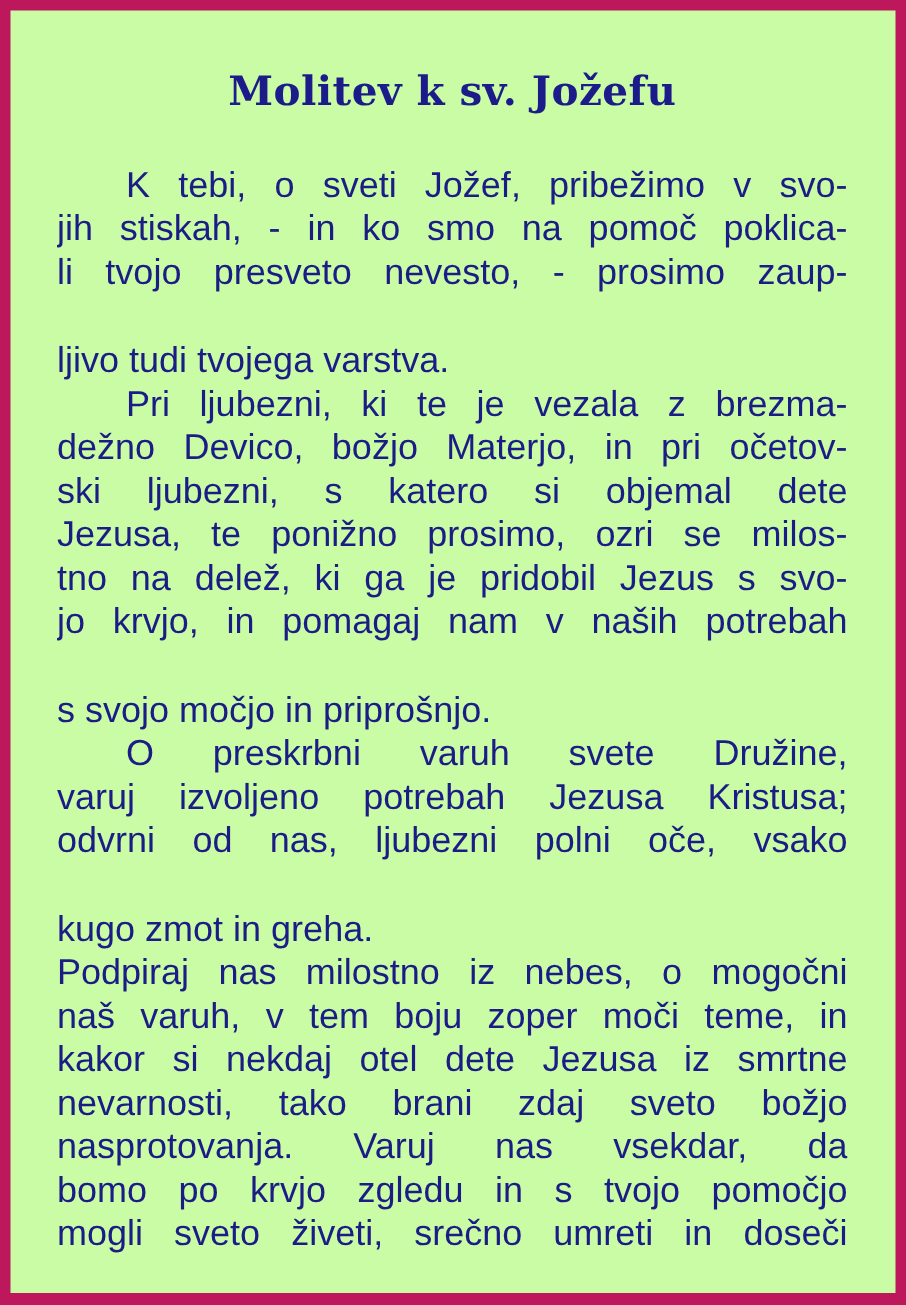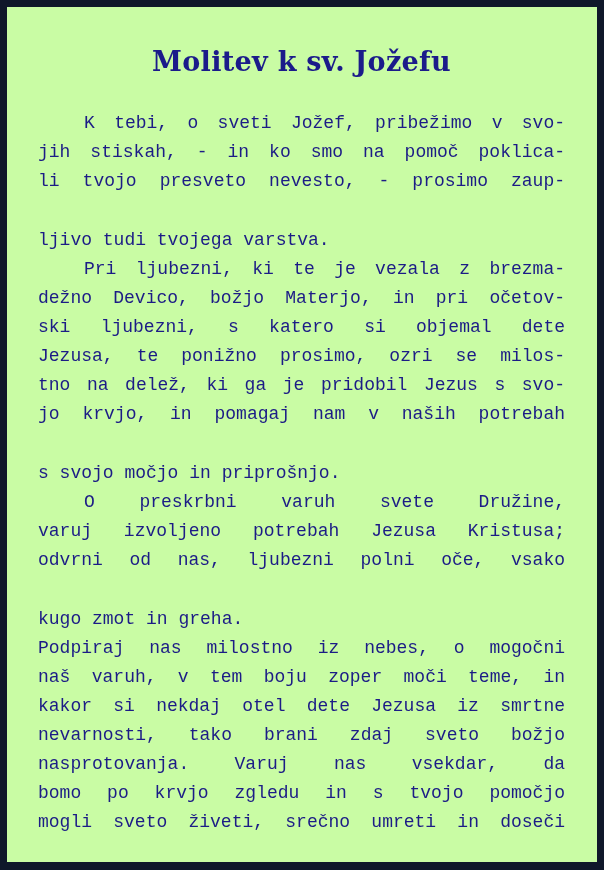--- a/index.html
+++ b/index.html
@@ -8,21 +8,21 @@
     width: 604px;
     height: 870px;
     font-family: "DejaVu Serif", serif;
     overflow: hidden;
   }
   .card {
     position: absolute;
     left: 0; top: 0;
     width: 604px;
     height: 870px;
-    background: #0f172a; 
+    background: #be185d; 
   }
   .page {
     position: absolute;
     left: 7px; top: 7px;
     right: 7px; bottom: 8px;
     background: #c9fca4; 
     box-sizing: border-box;
     padding: 38px 32px 0 31px;
   }
   .title {
@@ -30,22 +30,22 @@
     text-align: center;
     font-family: "DejaVu Serif", serif;
     font-weight: bold;
     font-size: 27px;
     line-height: 34px;
     letter-spacing: 0.3px;
     color: #1b1b8a;
   }
   .paragraphs { color: #1c1c86; }
   .pline {
-    font-family: Liberation Mono, monospace;
-    font-size: 18px;
+    font-family: Liberation Sans, sans-serif;
+    font-size: 24px;
     line-height: 29px;
     height: 29px;
     overflow: hidden;
     text-align: justify;
     text-align-last: justify;
     color: #1c1c86;
   }
   .pline.last {
     text-align-last: left;
     margin-top: 30px;

